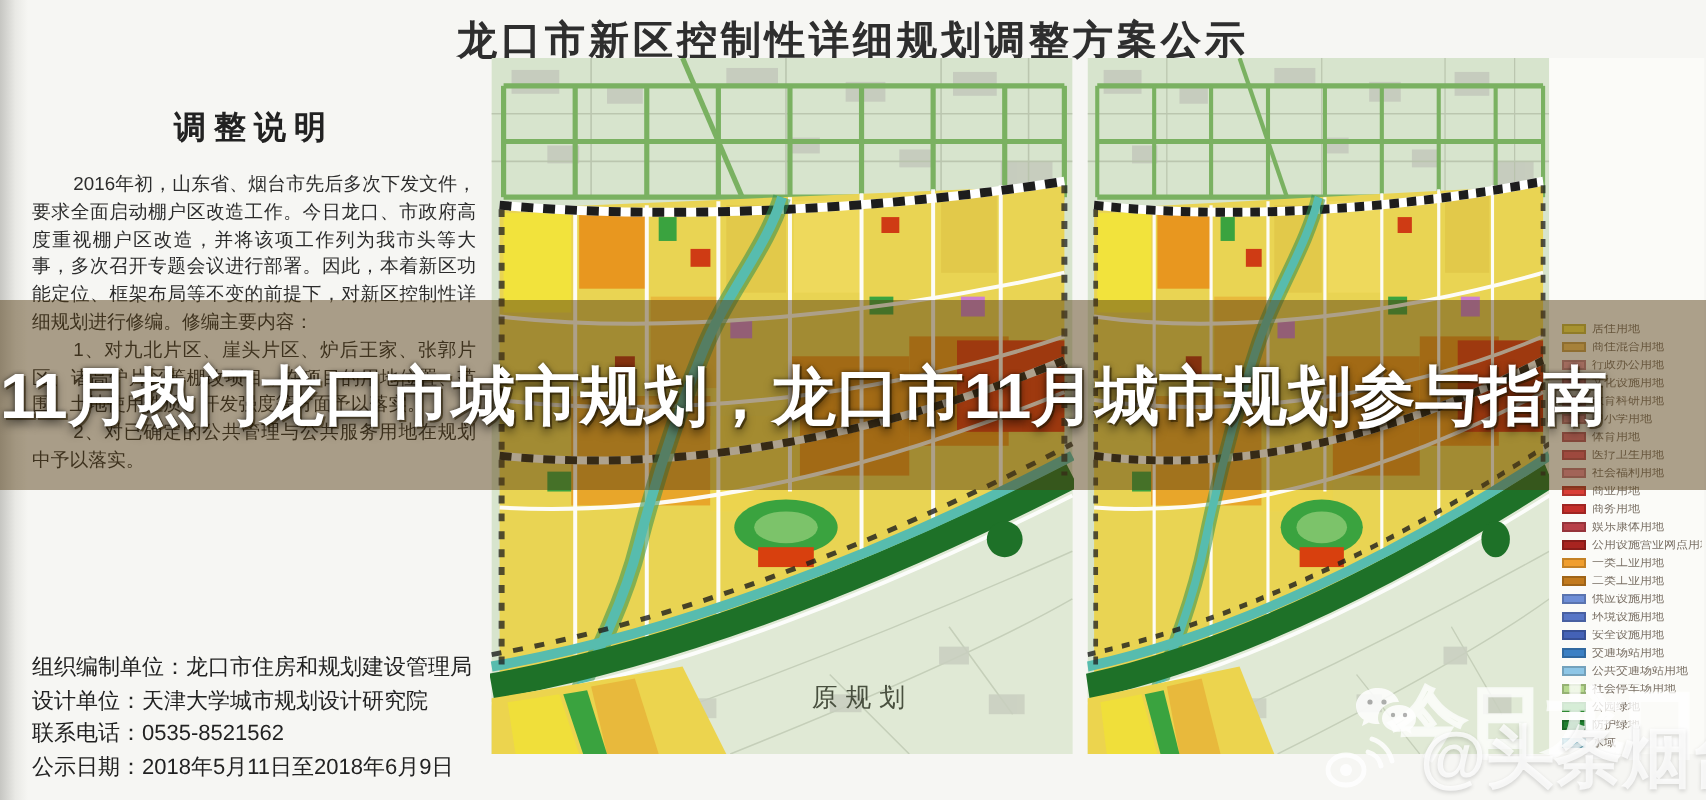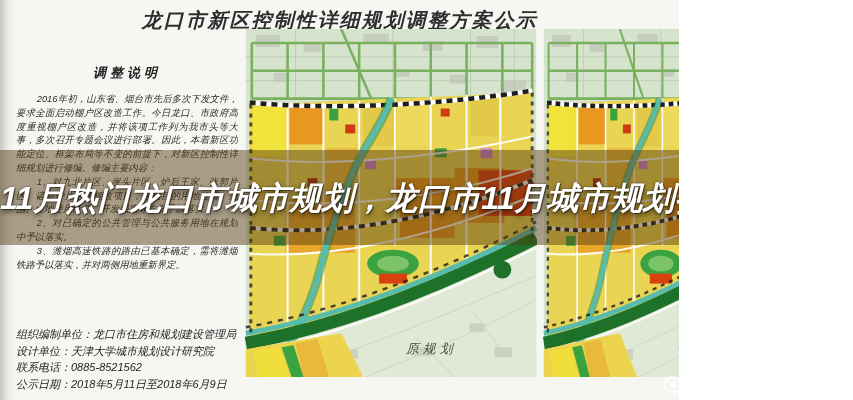--- a/index.html
+++ b/index.html
@@ -1,37 +1,36 @@
 <!DOCTYPE html>
 <html><head>
 <meta charset="utf-8">
 <style>
   html,body{margin:0;padding:0;}
   .stage{
-    position:relative;width:679px;height:400px;overflow:hidden;
+    position:relative;width:853px;height:400px;overflow:hidden;
     background:#f6f6f3;
     font-family:"Liberation Sans","DejaVu Sans",sans-serif;
-    font-style:italic;
   }
   .edge-shade-left{position:absolute;left:0;top:0;width:14px;height:400px;
     background:linear-gradient(90deg,#c6c6c2 0%,#e9e9e5 55%,rgba(246,246,243,0) 100%);}
 
   .page-title{
     position:absolute;top:7px;left:0;right:0;text-align:center;
     font-size:20px;font-weight:700;color:#2e2e2e;letter-spacing:2px;
   }
 
   
   .notice-panel{
     position:absolute;left:16px;top:40px;width:222px;height:356px;
     color:#2c2c2c;overflow:hidden;
   }
   .notice-heading{
-    text-align:center;font-size:13px;font-weight:700;letter-spacing:4px;
-    margin:24px 0 10px 0;color:#222;
+    text-align:center;font-size:16px;font-weight:700;letter-spacing:4px;
+    margin:14px 0 10px 0;color:#222;
   }
   .notice-panel p{
     margin:0;font-size:9.4px;line-height:13.8px;text-align:justify;
     text-indent:2.2em;
   }
   .notice-footer{
     position:absolute;left:0;bottom:4px;width:100%;
     font-size:11px;line-height:16.5px;color:#222;
   }
   .notice-footer div{white-space:nowrap;}
@@ -204,25 +203,24 @@
 
   <div class="edge-shade-left"></div>
 
   <div class="page-title">龙口市新区控制性详细规划调整方案公示</div>
 
   <div class="notice-panel">
     <div class="notice-heading">调整说明</div>
     <p>2016年初，山东省、烟台市先后多次下发文件，要求全面启动棚户区改造工作。今日龙口、市政府高度重视棚户区改造，并将该项工作列为我市头等大事，多次召开专题会议进行部署。因此，本着新区功能定位、框架布局等不变的前提下，对新区控制性详细规划进行修编。修编主要内容：</p>
     <p>1、对九北片区、崖头片区、炉后王家、张郭片区、诸高炉片区等棚改项目，在项目的用地位置、范围、土地使用性质、开发强度等方面予以落实。</p>
     <p>2、对已确定的公共管理与公共服务用地在规划中予以落实。</p>
-    <p>3、潍烟高速铁路的路由已基本确定，需将潍烟铁路予以落实，并对两侧用地重新界定。</p>
     <div class="notice-footer">
       <div>组织编制单位：龙口市住房和规划建设管理局</div>
       <div>设计单位：天津大学城市规划设计研究院</div>
-      <div>联系电话：0885-8521562</div>
+      <div>联系电话：0535-8521562</div>
       <div>公示日期：2018年5月11日至2018年6月9日</div>
     </div>
   </div>
 
   <div class="map map-original">
     <svg viewBox="0 0 292 350">
       <use href="#planmap"></use>
       <text x="161" y="326" font-size="13" letter-spacing="4" fill="#49503f">原规划</text>
     </svg>
   </div>

